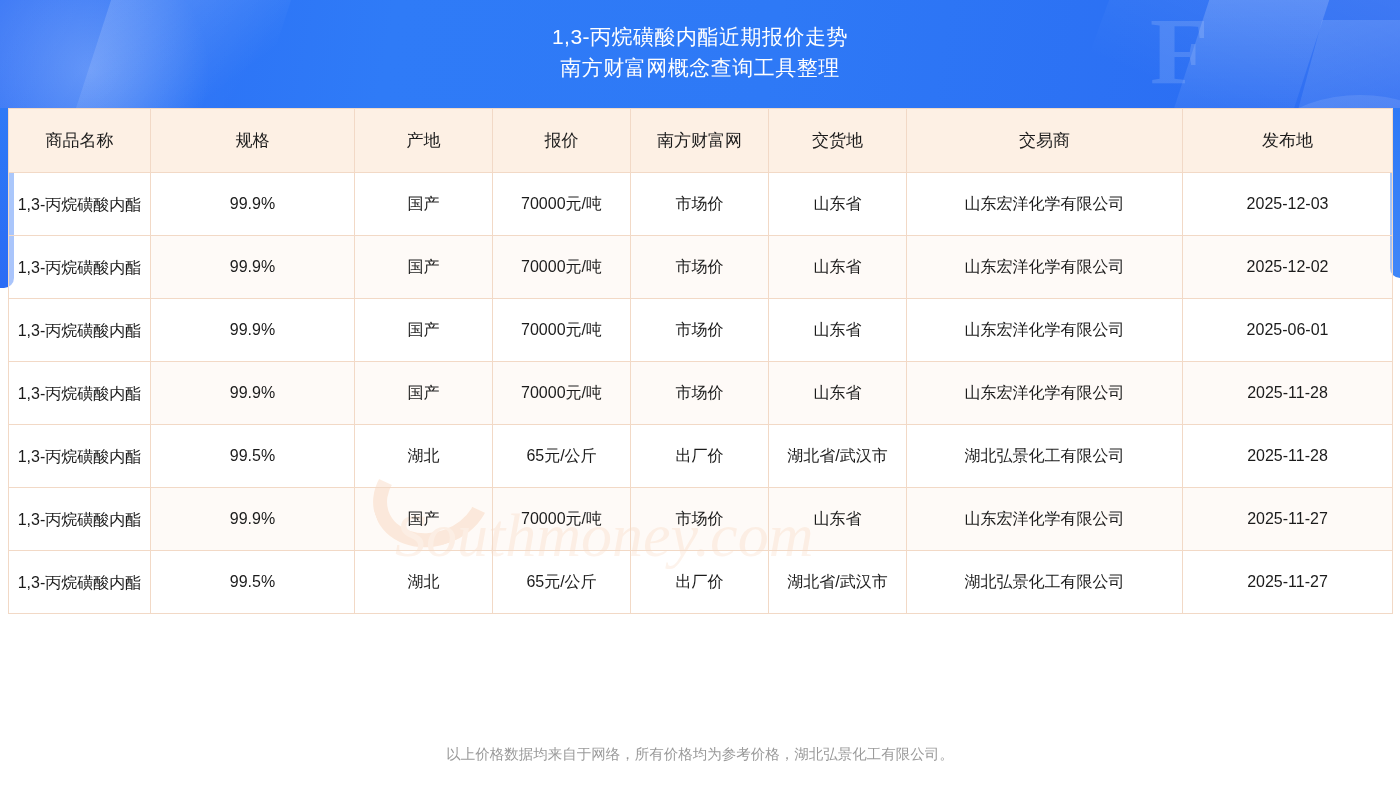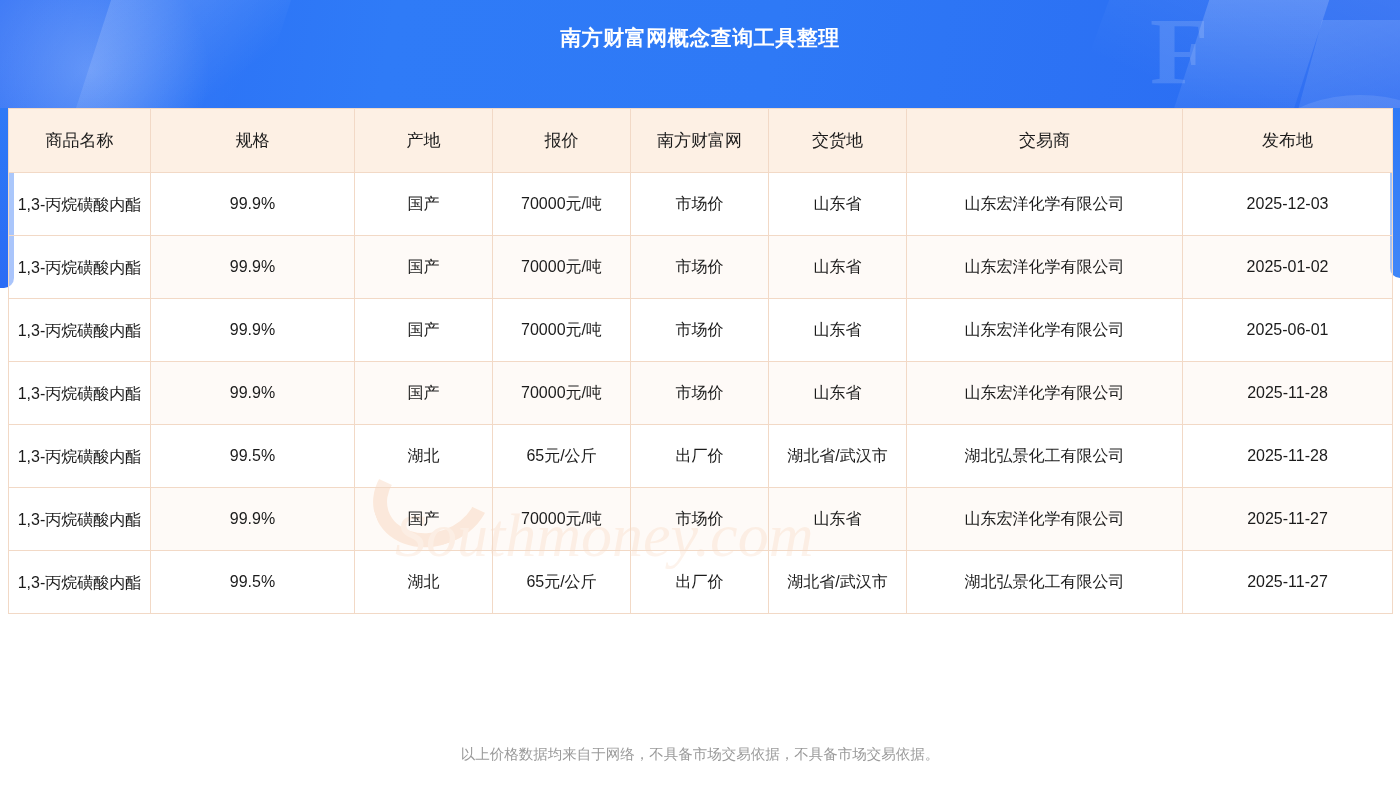--- a/index.html
+++ b/index.html
@@ -97,21 +97,21 @@
   }
   .banner-title-main {
     font-size: 21px;
     line-height: 30px;
     font-weight: normal;
     letter-spacing: 0.5px;
   }
   .banner-title-sub {
     font-size: 21px;
     line-height: 31px;
-    font-weight: bold;
+    font-weight: normal;
     letter-spacing: 0.5px;
   }
 
   
   .under-banner-strip {
     position: absolute;
     left: 0;
     top: 108px;
     width: 1400px;
     height: 180px;
@@ -246,20 +246,21 @@
     <div class="banner-left-block"></div>
     <div class="banner-deco deco-1"></div>
     <div class="banner-deco deco-2"></div>
     <div class="banner-deco deco-3"></div>
     <div class="banner-deco deco-4"></div>
     <div class="banner-deco deco-5"></div>
     <div class="banner-deco deco-arc"></div>
     <div class="banner-deco deco-letter">F</div>
 
     <div class="banner-titles">
+      <div class="banner-title-main">1,3-丙烷磺酸内酯近期报价走势</div>
       <div class="banner-title-sub">南方财富网概念查询工具整理</div>
     </div>
   </div>
 
   <div class="under-banner-strip">
     <div class="left-tab"></div>
     <div class="right-tab"></div>
   </div>
 
   <div class="watermark">
@@ -303,21 +304,21 @@
           <td>2025-12-03</td>
         </tr>
         <tr>
           <td class="name-cell">1,3-丙烷磺酸内酯</td>
           <td>99.9%</td>
           <td>国产</td>
           <td>70000元/吨</td>
           <td>市场价</td>
           <td>山东省</td>
           <td>山东宏洋化学有限公司</td>
-          <td>2025-01-02</td>
+          <td>2025-12-02</td>
         </tr>
         <tr>
           <td class="name-cell">1,3-丙烷磺酸内酯</td>
           <td>99.9%</td>
           <td>国产</td>
           <td>70000元/吨</td>
           <td>市场价</td>
           <td>山东省</td>
           <td>山东宏洋化学有限公司</td>
           <td>2025-06-01</td>
@@ -359,15 +360,15 @@
           <td>65元/公斤</td>
           <td>出厂价</td>
           <td>湖北省/武汉市</td>
           <td>湖北弘景化工有限公司</td>
           <td>2025-11-27</td>
         </tr>
       </tbody>
     </table>
   </div>
 
-  <div class="footer-note">以上价格数据均来自于网络，不具备市场交易依据，不具备市场交易依据。</div>
+  <div class="footer-note">以上价格数据均来自于网络，所有价格均为参考价格，湖北弘景化工有限公司。</div>
 
 </div>
 
 </body></html>

